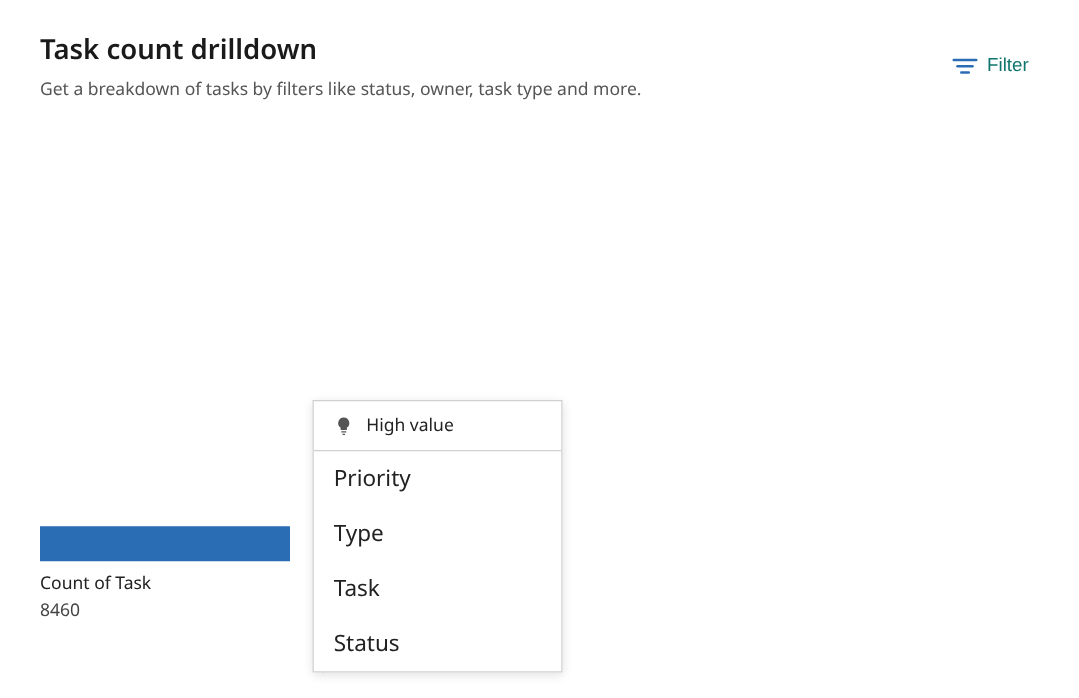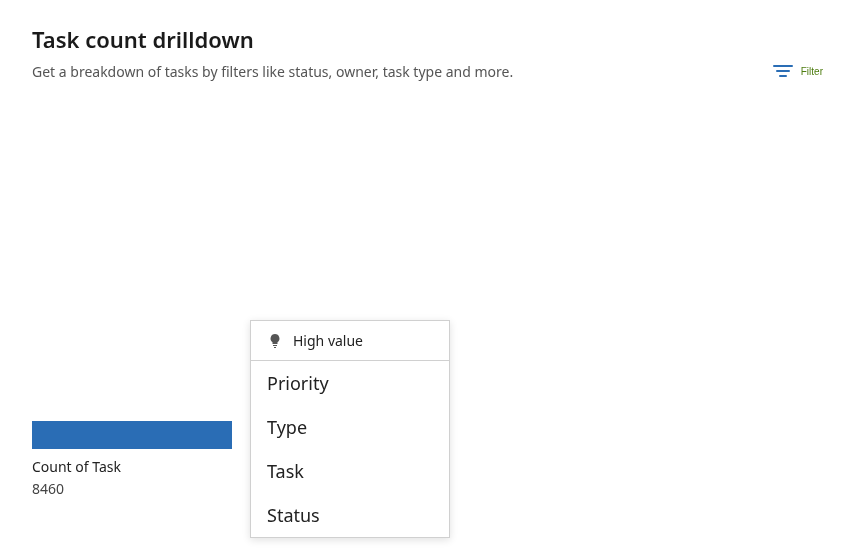--- a/index.html
+++ b/index.html
@@ -21,21 +21,21 @@
       width: 863px;
       height: 558px;
       position: relative;
       background: #fff;
       padding: 24px 32px;
     }
 
     .header-area {
       display: flex;
       justify-content: space-between;
-      align-items: flex-end;
+      align-items: center;
     }
 
     .title-section {
       flex: 1;
     }
 
     .page-title {
       font-size: 22px;
       font-weight: 600;
       color: #1a1a1a;
@@ -47,22 +47,22 @@
       color: #555;
     }
 
     .filter-button {
       display: flex;
       align-items: center;
       gap: 8px;
       cursor: pointer;
       border: none;
       background: transparent;
-      font-size: 10px;
-      color: #4d7c0f;
+      font-size: 15px;
+      color: #0f766e;
       padding: 4px 8px;
     }
 
     .filter-icon {
       display: flex;
       flex-direction: column;
       gap: 3px;
       width: 20px;
     }
 

